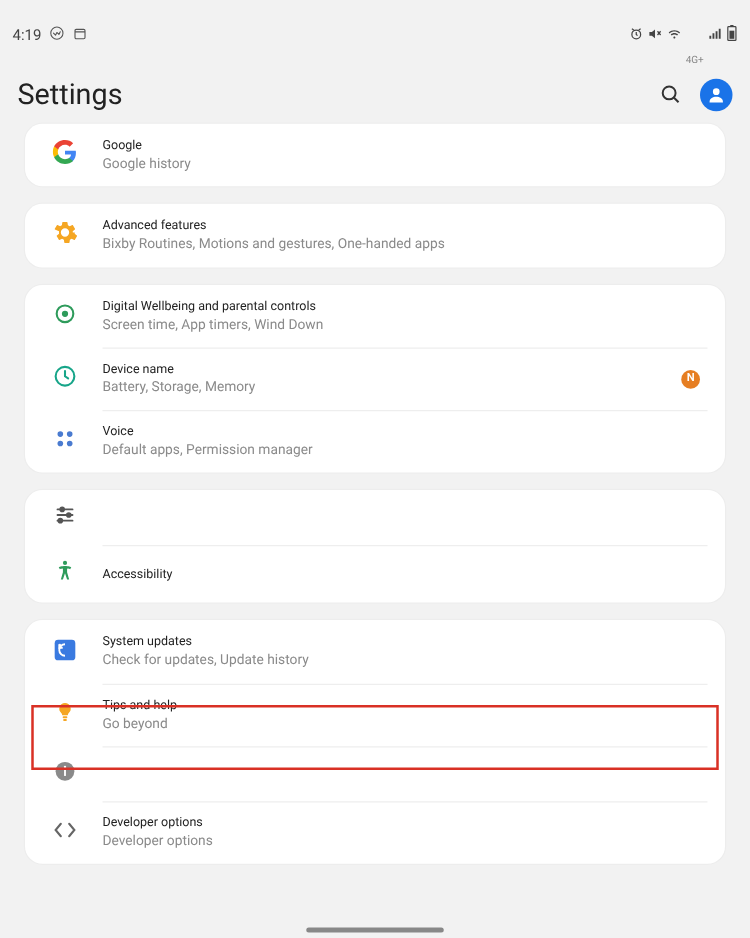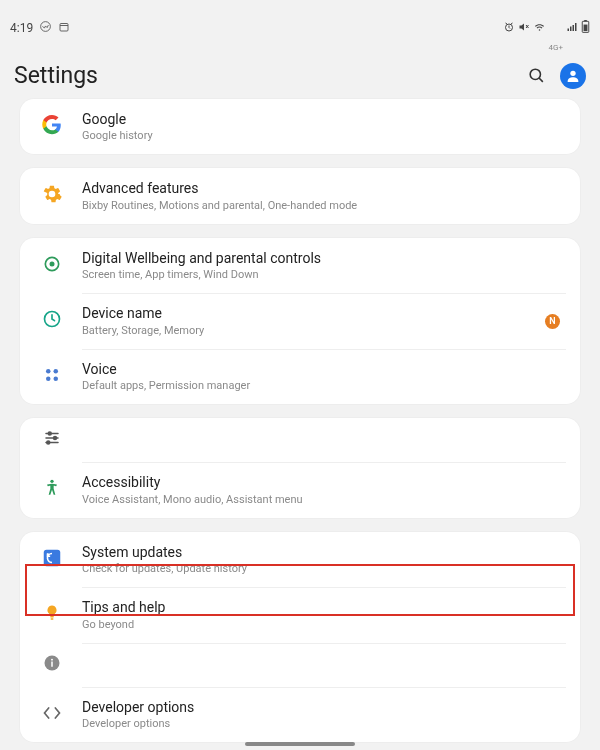--- a/index.html
+++ b/index.html
@@ -65,21 +65,21 @@
   }
   .icon-wrap {
     width: 32px;
     display: flex;
     justify-content: center;
     align-items: center;
     margin-right: 14px;
   }
   .text-wrap { flex: 1; }
   .row-title {
-    font-size: 14px;
+    font-size: 10px;
     color: #222;
     line-height: 1.3;
   }
   .row-sub {
     font-size: 11px;
     color: #8a8a8a;
     line-height: 1.3;
     margin-top: 1px;
   }
   .badge-n {
@@ -203,21 +203,21 @@
     <div class="row">
       <div class="icon-wrap">
           <span>
         <svg width="20" height="20" viewBox="0 0 24 24" fill="#f5a623">
               <path d="M12 8a4 4 0 100 8 4 4 0 000-8zm9.4 4c0 .4 0 .9-.1 1.3l2.1 1.6c.2.1.2.4.1.6l-2 3.4c-.1.2-.4.3-.6.2l-2.5-1c-.5.4-1.1.7-1.7.9l-.4 2.6c0 .2-.2.4-.5.4h-4c-.2 0-.4-.2-.5-.4l-.4-2.6c-.6-.2-1.2-.6-1.7-.9l-2.5 1c-.2.1-.5 0-.6-.2l-2-3.4c-.1-.2-.1-.5.1-.6l2.1-1.6c0-.4-.1-.9-.1-1.3s0-.9.1-1.3L2.3 9.1c-.2-.1-.2-.4-.1-.6l2-3.4c.1-.2.4-.3.6-.2l2.5 1c.5-.4 1.1-.7 1.7-.9l.4-2.6c0-.2.2-.4.5-.4h4c.2 0 .4.2.5.4l.4 2.6c.6.2 1.2.6 1.7.9l2.5-1c.2-.1.5 0 .6.2l2 3.4c.1.2.1.5-.1.6l-2.1 1.6c0 .4.1.9.1 1.3z"></path>
             </svg>
       </span>
         </div>
       <div class="text-wrap">
         <div class="row-title">Advanced features</div>
-        <div class="row-sub">Bixby Routines, Motions and parental, One-handed mode</div>
+        <div class="row-sub">Bixby Routines, Motions and gestures, One-handed apps</div>
       </div>
     </div>
   </div>
 
   <div class="card">
     <div class="row">
       <div class="icon-wrap">
           <span>
         <svg width="20" height="20" viewBox="0 0 24 24" fill="none">
               <circle cx="12" cy="12" r="8" stroke="#2e9b5b" stroke-width="2"></circle>
@@ -282,21 +282,20 @@
       <div class="icon-wrap">
           <span>
         <svg width="20" height="20" viewBox="0 0 24 24" fill="#2e9b5b">
               <circle cx="12" cy="4" r="2"></circle>
               <path d="M12 7c-3 0-6 1-6 1l1 2s2-.5 3-.6V13l-2 7h2l2-6 2 6h2l-2-7V9.4c1 .1 3 .6 3 .6l1-2s-3-1-6-1z"></path>
             </svg>
       </span>
         </div>
       <div class="text-wrap">
         <div class="row-title">Accessibility</div>
-        <div class="row-sub">Voice Assistant, Mono audio, Assistant menu</div>
       </div>
     </div>
   </div>
 
   <div class="card">
     <div class="row">
       <div class="icon-wrap">
           <span>
         <svg width="22" height="22" viewBox="0 0 24 24">
               <rect x="3" y="3" width="18" height="18" rx="3" fill="#3a7ae0"></rect>

